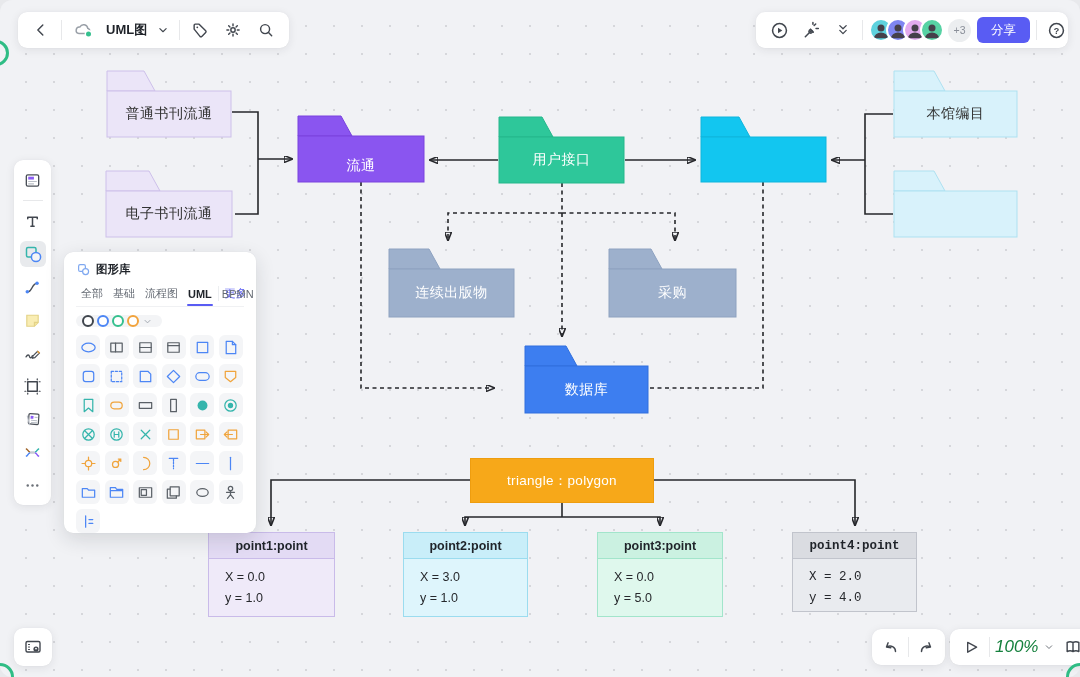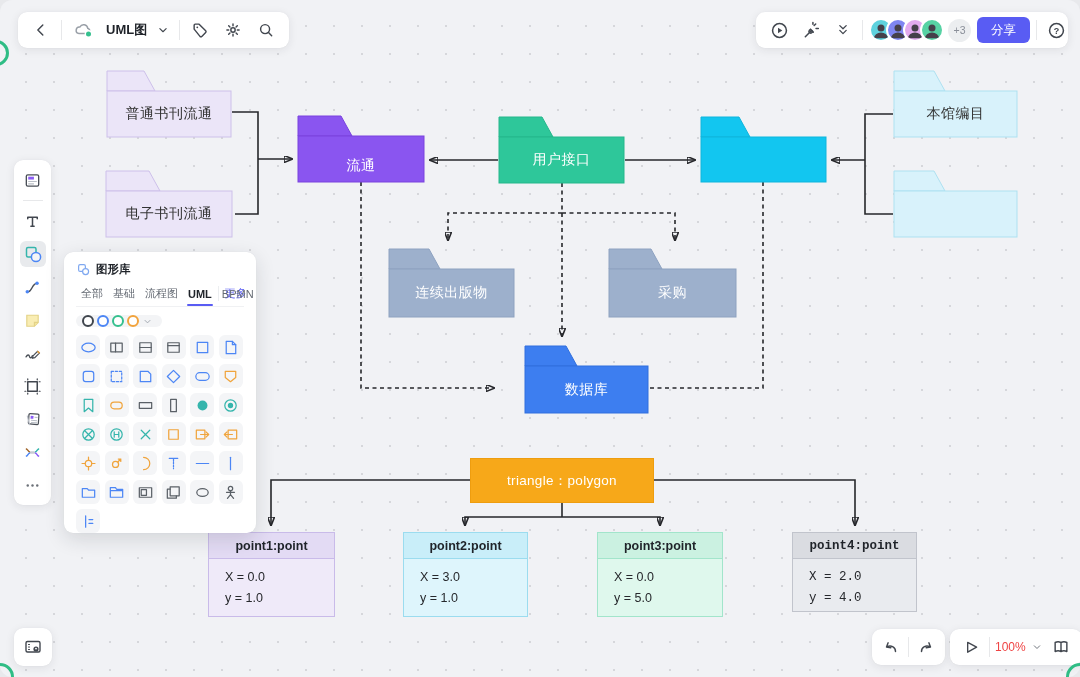--- a/index.html
+++ b/index.html
@@ -75,21 +75,21 @@
     font-size:12.5px; font-weight:bold; color:#1f2329; border-bottom:1px solid; }
   .obox-body { padding:8px 0 0 16px; font-size:12.5px; color:#26282c; line-height:21px; }
   #triangle-node { position:absolute; z-index:6; background:#f7a819; border:1px solid #ee9d0f;
     color:#fff; font-size:13.5px; font-weight:500; display:flex; align-items:center;
     justify-content:center; cursor:pointer; letter-spacing:.3px; }
 
   
   #bottom-left { left:14px; top:628px; width:38px; height:38px; justify-content:center; }
   #history-card { left:872px; top:629px; height:36px; padding:0 6px; gap:4px; }
   #zoom-card { left:950px; top:629px; height:36px; padding:0 8px; gap:5px; }
-  #zoom-level { font-size:12px; color:#ef4444; }
+  #zoom-level { font-size:17px; color:#15803d;font-style:italic; }
 
   
   .cg { position:absolute; width:28px; height:28px; border:3px solid #2fbd85;
     border-radius:50%; z-index:60; pointer-events:none; }
   #cg-bl { left:-14px; bottom:-14px; }
   #cg-br { right:-14px; bottom:-14px; }
   #cg-tl { left:-17px; top:40px; width:26px; height:26px; }
 </style>
 </head>
 <body>

